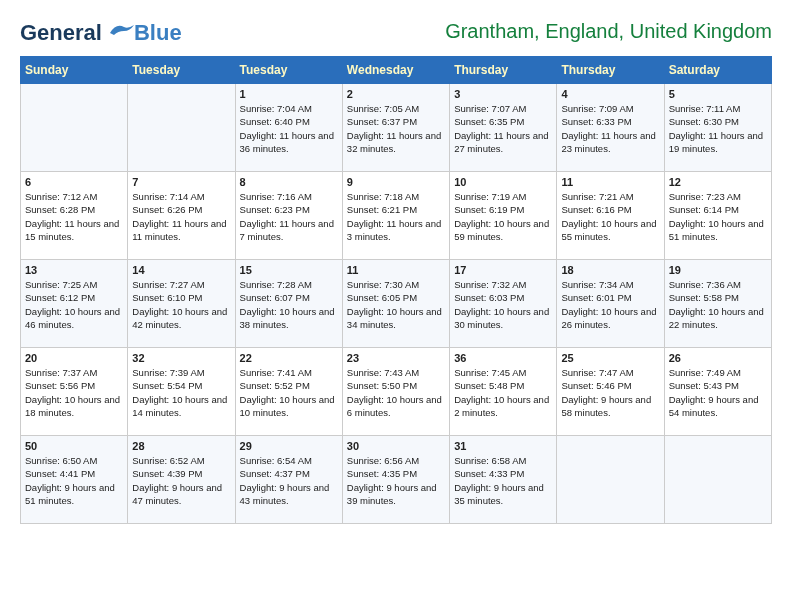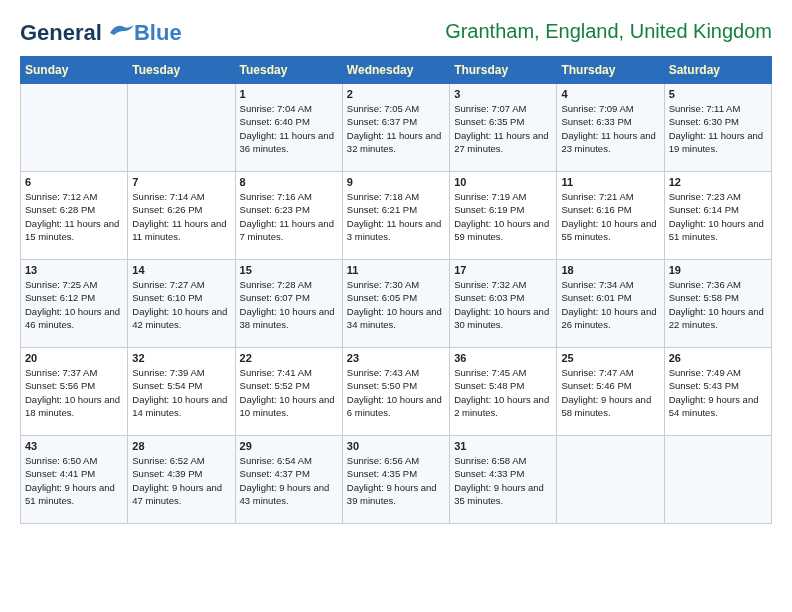--- a/index.html
+++ b/index.html
@@ -146,21 +146,21 @@
       <tr>
         <td><span class="day-num">20</span><span class="day-detail">Sunrise: 7:37 AM<br>Sunset: 5:56 PM<br>Daylight: 10 hours and 18 minutes.</span></td>
         <td><span class="day-num">32</span><span class="day-detail">Sunrise: 7:39 AM<br>Sunset: 5:54 PM<br>Daylight: 10 hours and 14 minutes.</span></td>
         <td><span class="day-num">22</span><span class="day-detail">Sunrise: 7:41 AM<br>Sunset: 5:52 PM<br>Daylight: 10 hours and 10 minutes.</span></td>
         <td><span class="day-num">23</span><span class="day-detail">Sunrise: 7:43 AM<br>Sunset: 5:50 PM<br>Daylight: 10 hours and 6 minutes.</span></td>
         <td><span class="day-num">36</span><span class="day-detail">Sunrise: 7:45 AM<br>Sunset: 5:48 PM<br>Daylight: 10 hours and 2 minutes.</span></td>
         <td><span class="day-num">25</span><span class="day-detail">Sunrise: 7:47 AM<br>Sunset: 5:46 PM<br>Daylight: 9 hours and 58 minutes.</span></td>
         <td><span class="day-num">26</span><span class="day-detail">Sunrise: 7:49 AM<br>Sunset: 5:43 PM<br>Daylight: 9 hours and 54 minutes.</span></td>
       </tr>
       <tr>
-        <td><span class="day-num">43</span><span class="day-detail">Sunrise: 6:50 AM<br>Sunset: 4:41 PM<br>Daylight: 9 hours and 51 minutes.</span></td>
+        <td><span class="day-num">50</span><span class="day-detail">Sunrise: 6:50 AM<br>Sunset: 4:41 PM<br>Daylight: 9 hours and 51 minutes.</span></td>
         <td><span class="day-num">28</span><span class="day-detail">Sunrise: 6:52 AM<br>Sunset: 4:39 PM<br>Daylight: 9 hours and 47 minutes.</span></td>
         <td><span class="day-num">29</span><span class="day-detail">Sunrise: 6:54 AM<br>Sunset: 4:37 PM<br>Daylight: 9 hours and 43 minutes.</span></td>
         <td><span class="day-num">30</span><span class="day-detail">Sunrise: 6:56 AM<br>Sunset: 4:35 PM<br>Daylight: 9 hours and 39 minutes.</span></td>
         <td><span class="day-num">31</span><span class="day-detail">Sunrise: 6:58 AM<br>Sunset: 4:33 PM<br>Daylight: 9 hours and 35 minutes.</span></td>
         <td class="empty-cell"></td>
         <td class="empty-cell"></td>
       </tr>
     </tbody>
 </table>
 

